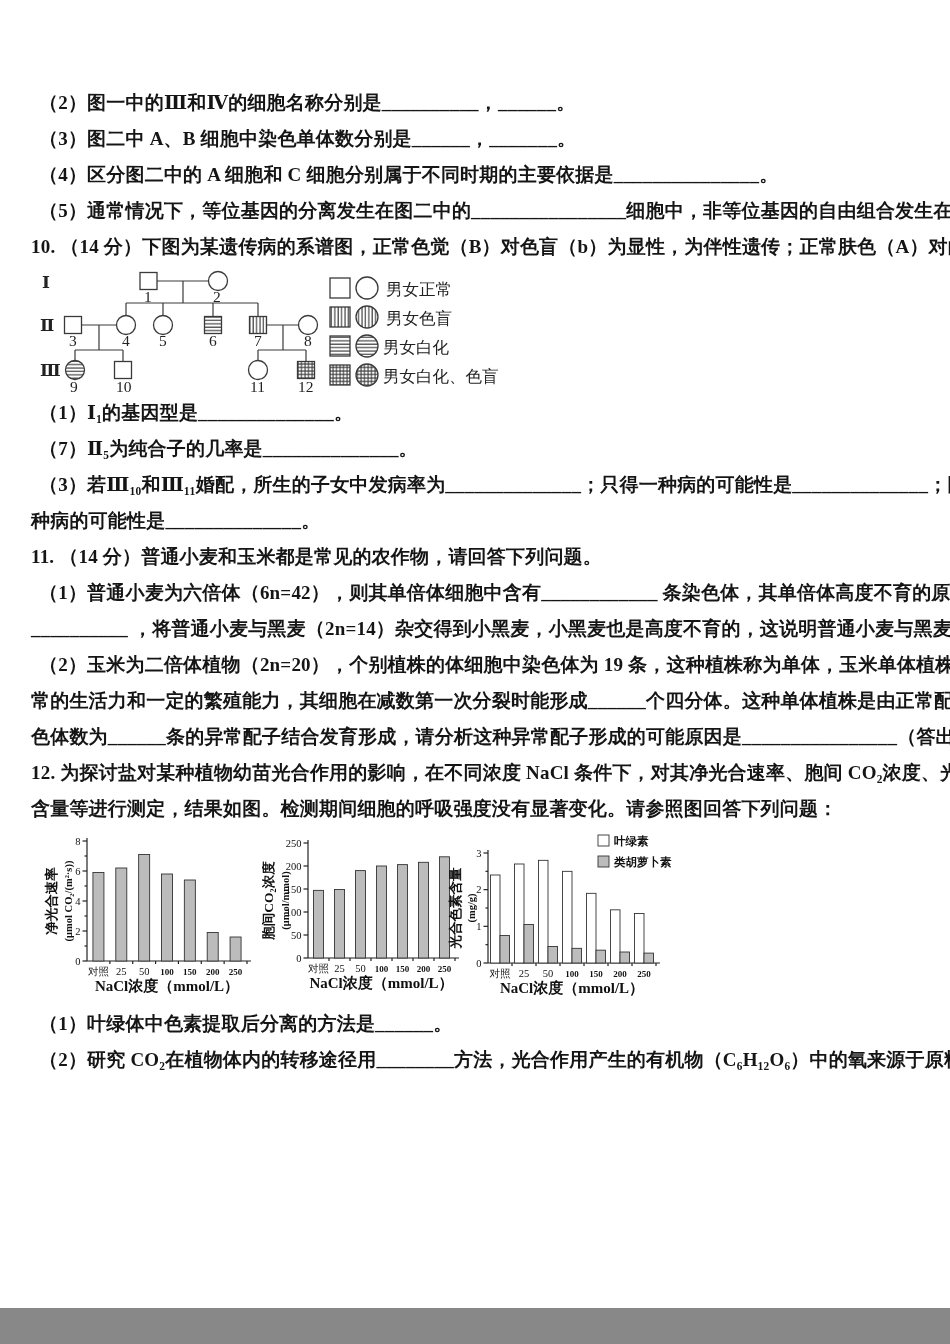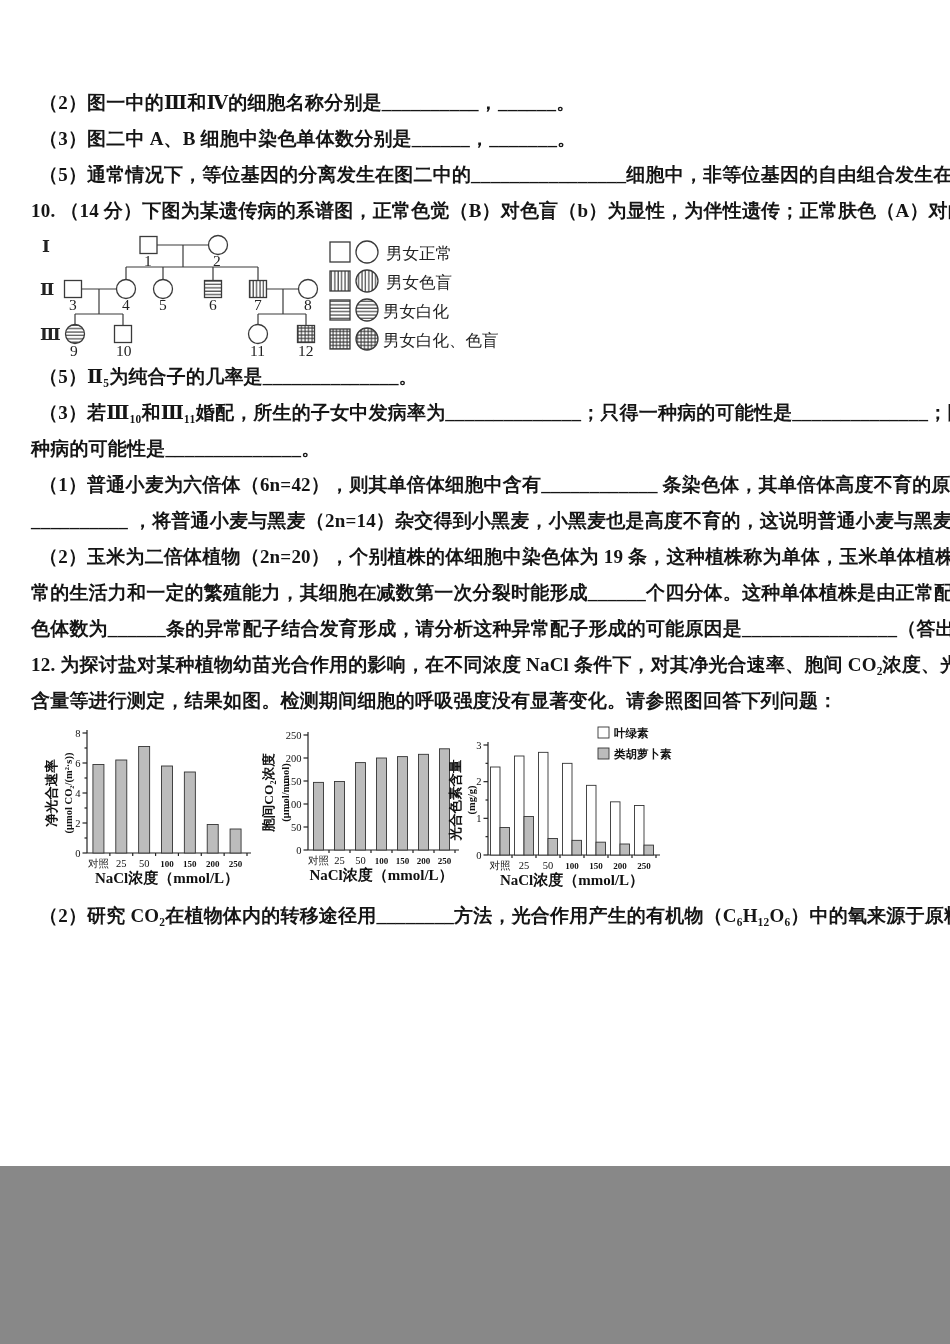--- a/index.html
+++ b/index.html
@@ -1,16 +1,16 @@
 <!DOCTYPE html>
 <html><head>
 <meta charset="utf-8">
 <style>
   html,body{margin:0;padding:0;background:#888;}
-  .page{position:relative;width:950px;height:1166px;margin:0 auto;background:#ffffff;overflow:hidden;
+  .page{position:relative;width:950px;height:1308px;margin:0 auto;background:#ffffff;overflow:hidden;
         font-family:"Liberation Serif","DejaVu Serif",serif;color:#151515;}
   .doc{padding:85px 34px 0 31px;}
   .ln{height:36px;line-height:36px;white-space:nowrap;font-size:19px;font-weight:600;letter-spacing:.2px;}
   .ind{padding-left:8px;}
   .pedigree-wrap{position:relative;height:130px;}
   .pedigree-svg{position:absolute;left:7px;top:0;}
   .charts-wrap{position:relative;height:179px;}
   .chart{position:absolute;}
   #chart1{left:13px;top:10px;}
   #chart2{left:231px;top:8px;}
@@ -32,20 +32,21 @@
 </style>
 </head>
 <body>
 
 <div class="page">
   <div class="doc">
 
     <div>
       <div class="ln ind">（2）图一中的Ⅲ和Ⅳ的细胞名称分别是__________，______。</div>
       <div class="ln ind">（3）图二中 A、B 细胞中染色单体数分别是______，_______。</div>
+      <div class="ln ind">（4）区分图二中的 A 细胞和 C 细胞分别属于不同时期的主要依据是_______________。</div>
       <div class="ln ind">（5）通常情况下，等位基因的分离发生在图二中的________________细胞中，非等位基因的自由组合发生在图二中</div>
     </div>
 
     <div>
       <div class="ln">10. （14 分）下图为某遗传病的系谱图，正常色觉（B）对色盲（b）为显性，为伴性遗传；正常肤色（A）对白色</div>
 
       <div class="pedigree-wrap">
         <svg class="pedigree-svg" width="470" height="140" viewBox="0 0 470 140">
           <defs>
             <pattern id="hatV" width="3.4" height="4" patternUnits="userSpaceOnUse">
@@ -127,26 +128,28 @@
             <circle class="pshape" cx="329" cy="81" r="11" fill="url(#hatH)"></circle>
             <text class="pleg" x="345" y="88">男女白化</text>
 
             <rect class="pshape" x="292" y="100" width="20" height="20" fill="url(#hatG)"></rect>
             <circle class="pshape" cx="329" cy="110" r="11" fill="url(#hatG)"></circle>
             <text class="pleg" x="345" y="117">男女白化、色盲</text>
           </g>
         </svg>
       </div>
 
-      <div class="ln ind">（5）Ⅱ₅为纯合子的几率是______________。</div>
+      <div class="ln ind">（1）Ⅰ₁的基因型是______________。</div>
+      <div class="ln ind">（7）Ⅱ₅为纯合子的几率是______________。</div>
       <div class="ln ind">（3）若Ⅲ₁₀和Ⅲ₁₁婚配，所生的子女中发病率为______________；只得一种病的可能性是______________；同时得两</div>
       <div class="ln">种病的可能性是______________。</div>
     </div>
 
     <div>
+      <div class="ln">11. （14 分）普通小麦和玉米都是常见的农作物，请回答下列问题。</div>
       <div class="ln ind">（1）普通小麦为六倍体（6n=42），则其单倍体细胞中含有____________ 条染色体，其单倍体高度不育的原因是____</div>
       <div class="ln">__________ ，将普通小麦与黑麦（2n=14）杂交得到小黑麦，小黑麦也是高度不育的，这说明普通小麦与黑麦之间存</div>
       <div class="ln ind">（2）玉米为二倍体植物（2n=20），个别植株的体细胞中染色体为 19 条，这种植株称为单体，玉米单体植株具有正</div>
       <div class="ln">常的生活力和一定的繁殖能力，其细胞在减数第一次分裂时能形成______个四分体。这种单体植株是由正常配子与染</div>
       <div class="ln">色体数为______条的异常配子结合发育形成，请分析这种异常配子形成的可能原因是________________（答出一种</div>
     </div>
 
     <div>
       <div class="ln">12. 为探讨盐对某种植物幼苗光合作用的影响，在不同浓度 NaCl 条件下，对其净光合速率、胞间 CO₂浓度、光合色素</div>
       <div class="ln">含量等进行测定，结果如图。检测期间细胞的呼吸强度没有显著变化。请参照图回答下列问题：</div>
@@ -279,17 +282,18 @@
             <text x="12" y="79" text-anchor="middle" class="yl" transform="rotate(-90 12 79)">光合色素含量</text>
             <text x="27" y="79" text-anchor="middle" class="ylu" transform="rotate(-90 27 79)">(mg/g)</text>
             <text x="124" y="164" text-anchor="middle" class="xl">NaCl浓度（mmol/L）</text>
             <rect x="150" y="6" width="11" height="11" fill="#ffffff" stroke="#333" stroke-width="0.9"></rect>
             <text x="166" y="16" class="lgt">叶绿素</text>
             <rect x="150" y="27" width="11" height="11" fill="#bcbcbc" stroke="#333" stroke-width="0.9"></rect>
             <text x="166" y="37" class="lgt">类胡萝卜素</text>
           </svg>
       </div>
 
+      <div class="ln ind">（1）叶绿体中色素提取后分离的方法是______。</div>
       <div class="ln ind">（2）研究 CO₂在植物体内的转移途径用________方法，光合作用产生的有机物（C₆H₁₂O₆）中的氧来源于原料中的__</div>
     </div>
 
   </div>
 </div>
 
 </body></html>

